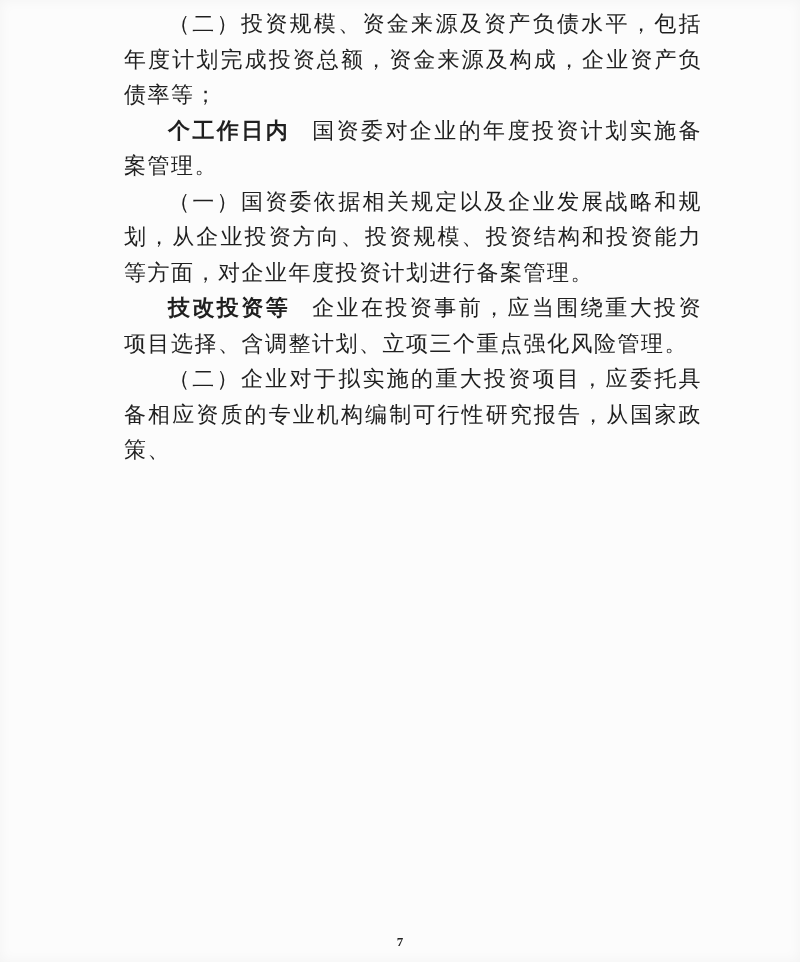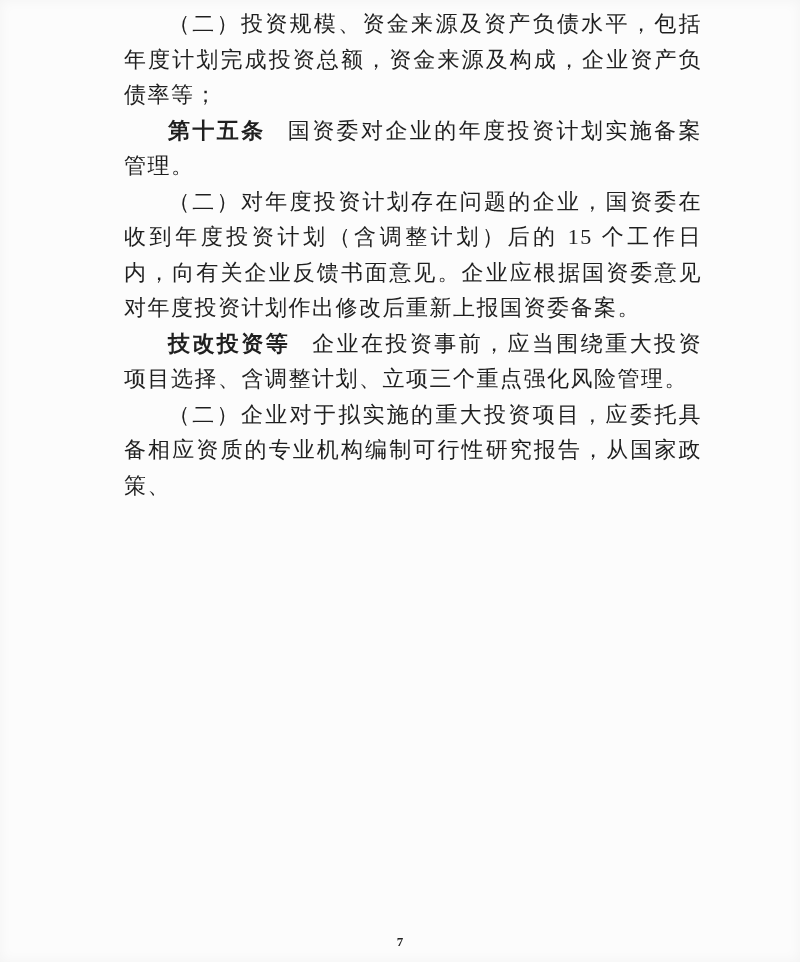--- a/index.html
+++ b/index.html
@@ -55,19 +55,19 @@
     font-family: "Liberation Serif", serif;
     color: #222;
   }
 </style>
 </head>
 <body>
 
 <div class="page">
   <div class="text-block">
     <p><span>（二）投资规模、资金来源及资产负债水平，包括年度计划完成投资总额，资金来源及构成，企业资产负债率等；</span></p>
-    <p><b class="lead">第十五条</b><span>国资委对企业的年度投资计划实施备案管理。</span></p>
-    <p><span>（二）对年度投资计划存在问题的企业，国资委在收到年度投资计划（含调整计划）后的 15 个工作日内，向有关企业反馈书面意见。企业应根据国资委意见对年度投资计划作出修改后重新上报国资委备案。</span></p>
+    <p><b class="lead">个工作日内</b><span>国资委对企业的年度投资计划实施备案管理。</span></p>
+    <p><span>（一）国资委依据相关规定以及企业发展战略和规划，从企业投资方向、投资规模、投资结构和投资能力等方面，对企业年度投资计划进行备案管理。</span></p>
     <p><b class="lead">技改投资等</b><span>企业在投资事前，应当围绕重大投资项目选择、含调整计划、立项三个重点强化风险管理。</span></p>
     <p><span>（二）企业对于拟实施的重大投资项目，应委托具备相应资质的专业机构编制可行性研究报告，从国家政策、</span></p>
   </div>
   <div class="page-num">7</div>
 </div>
 
 </body></html>

